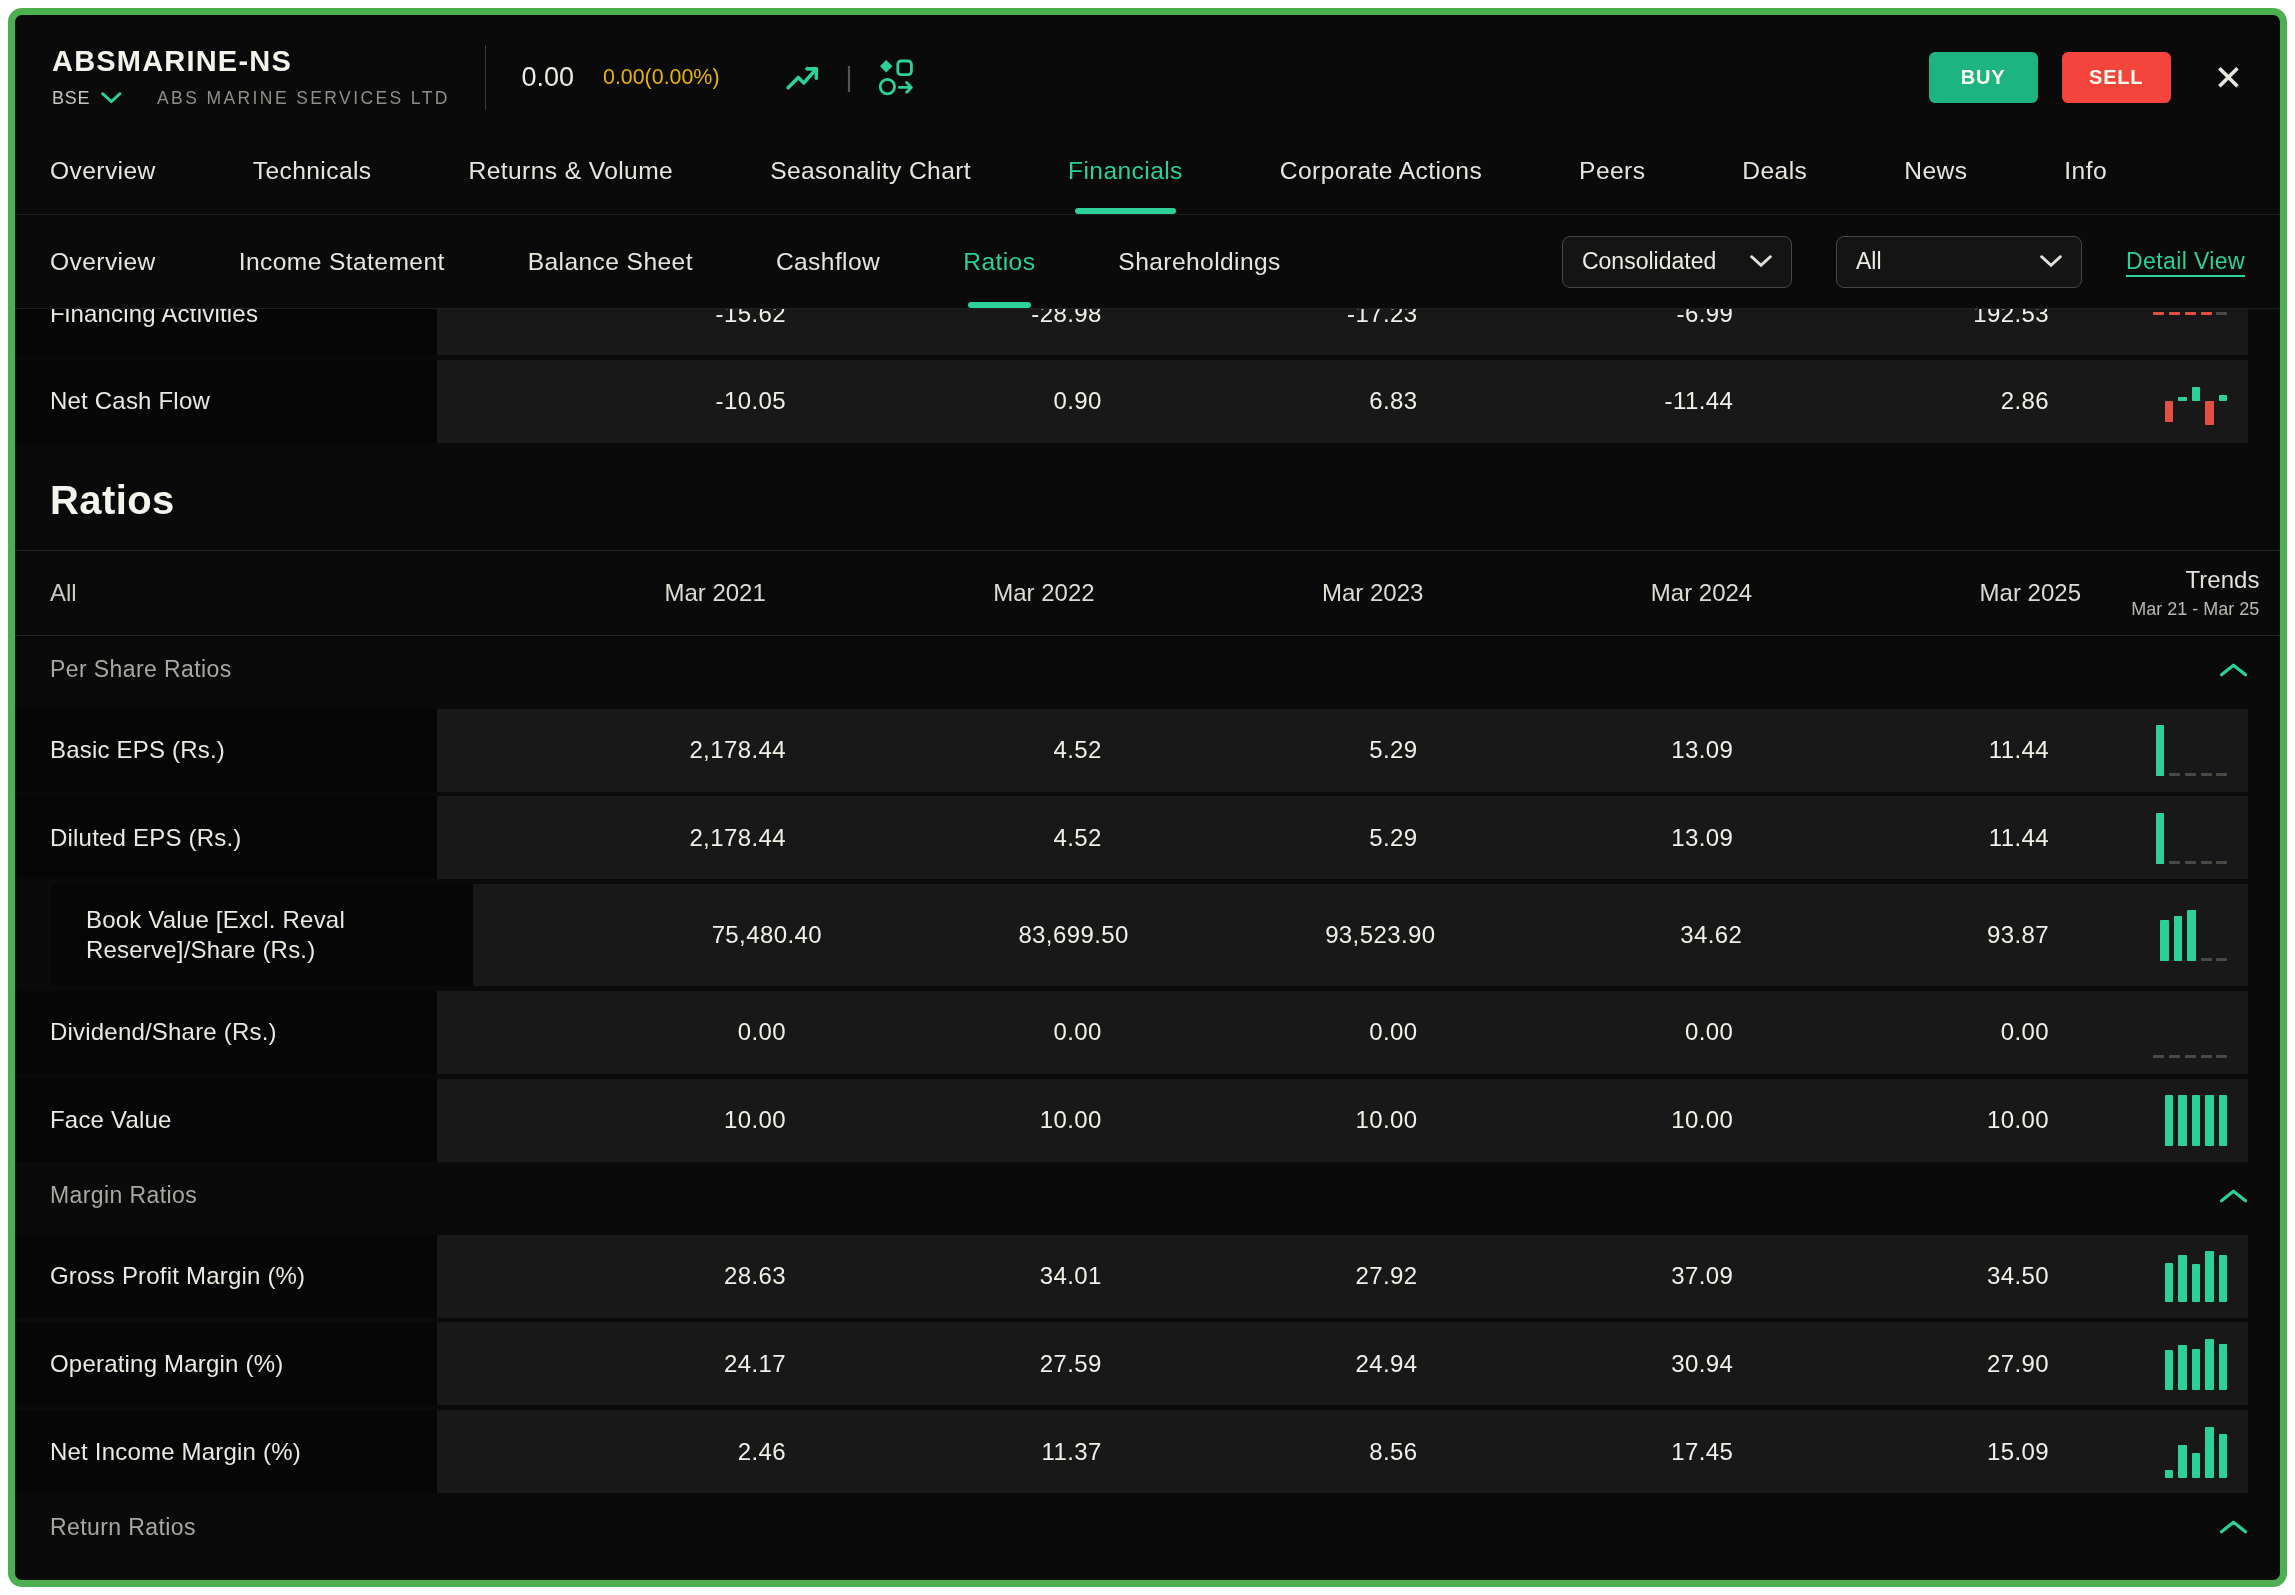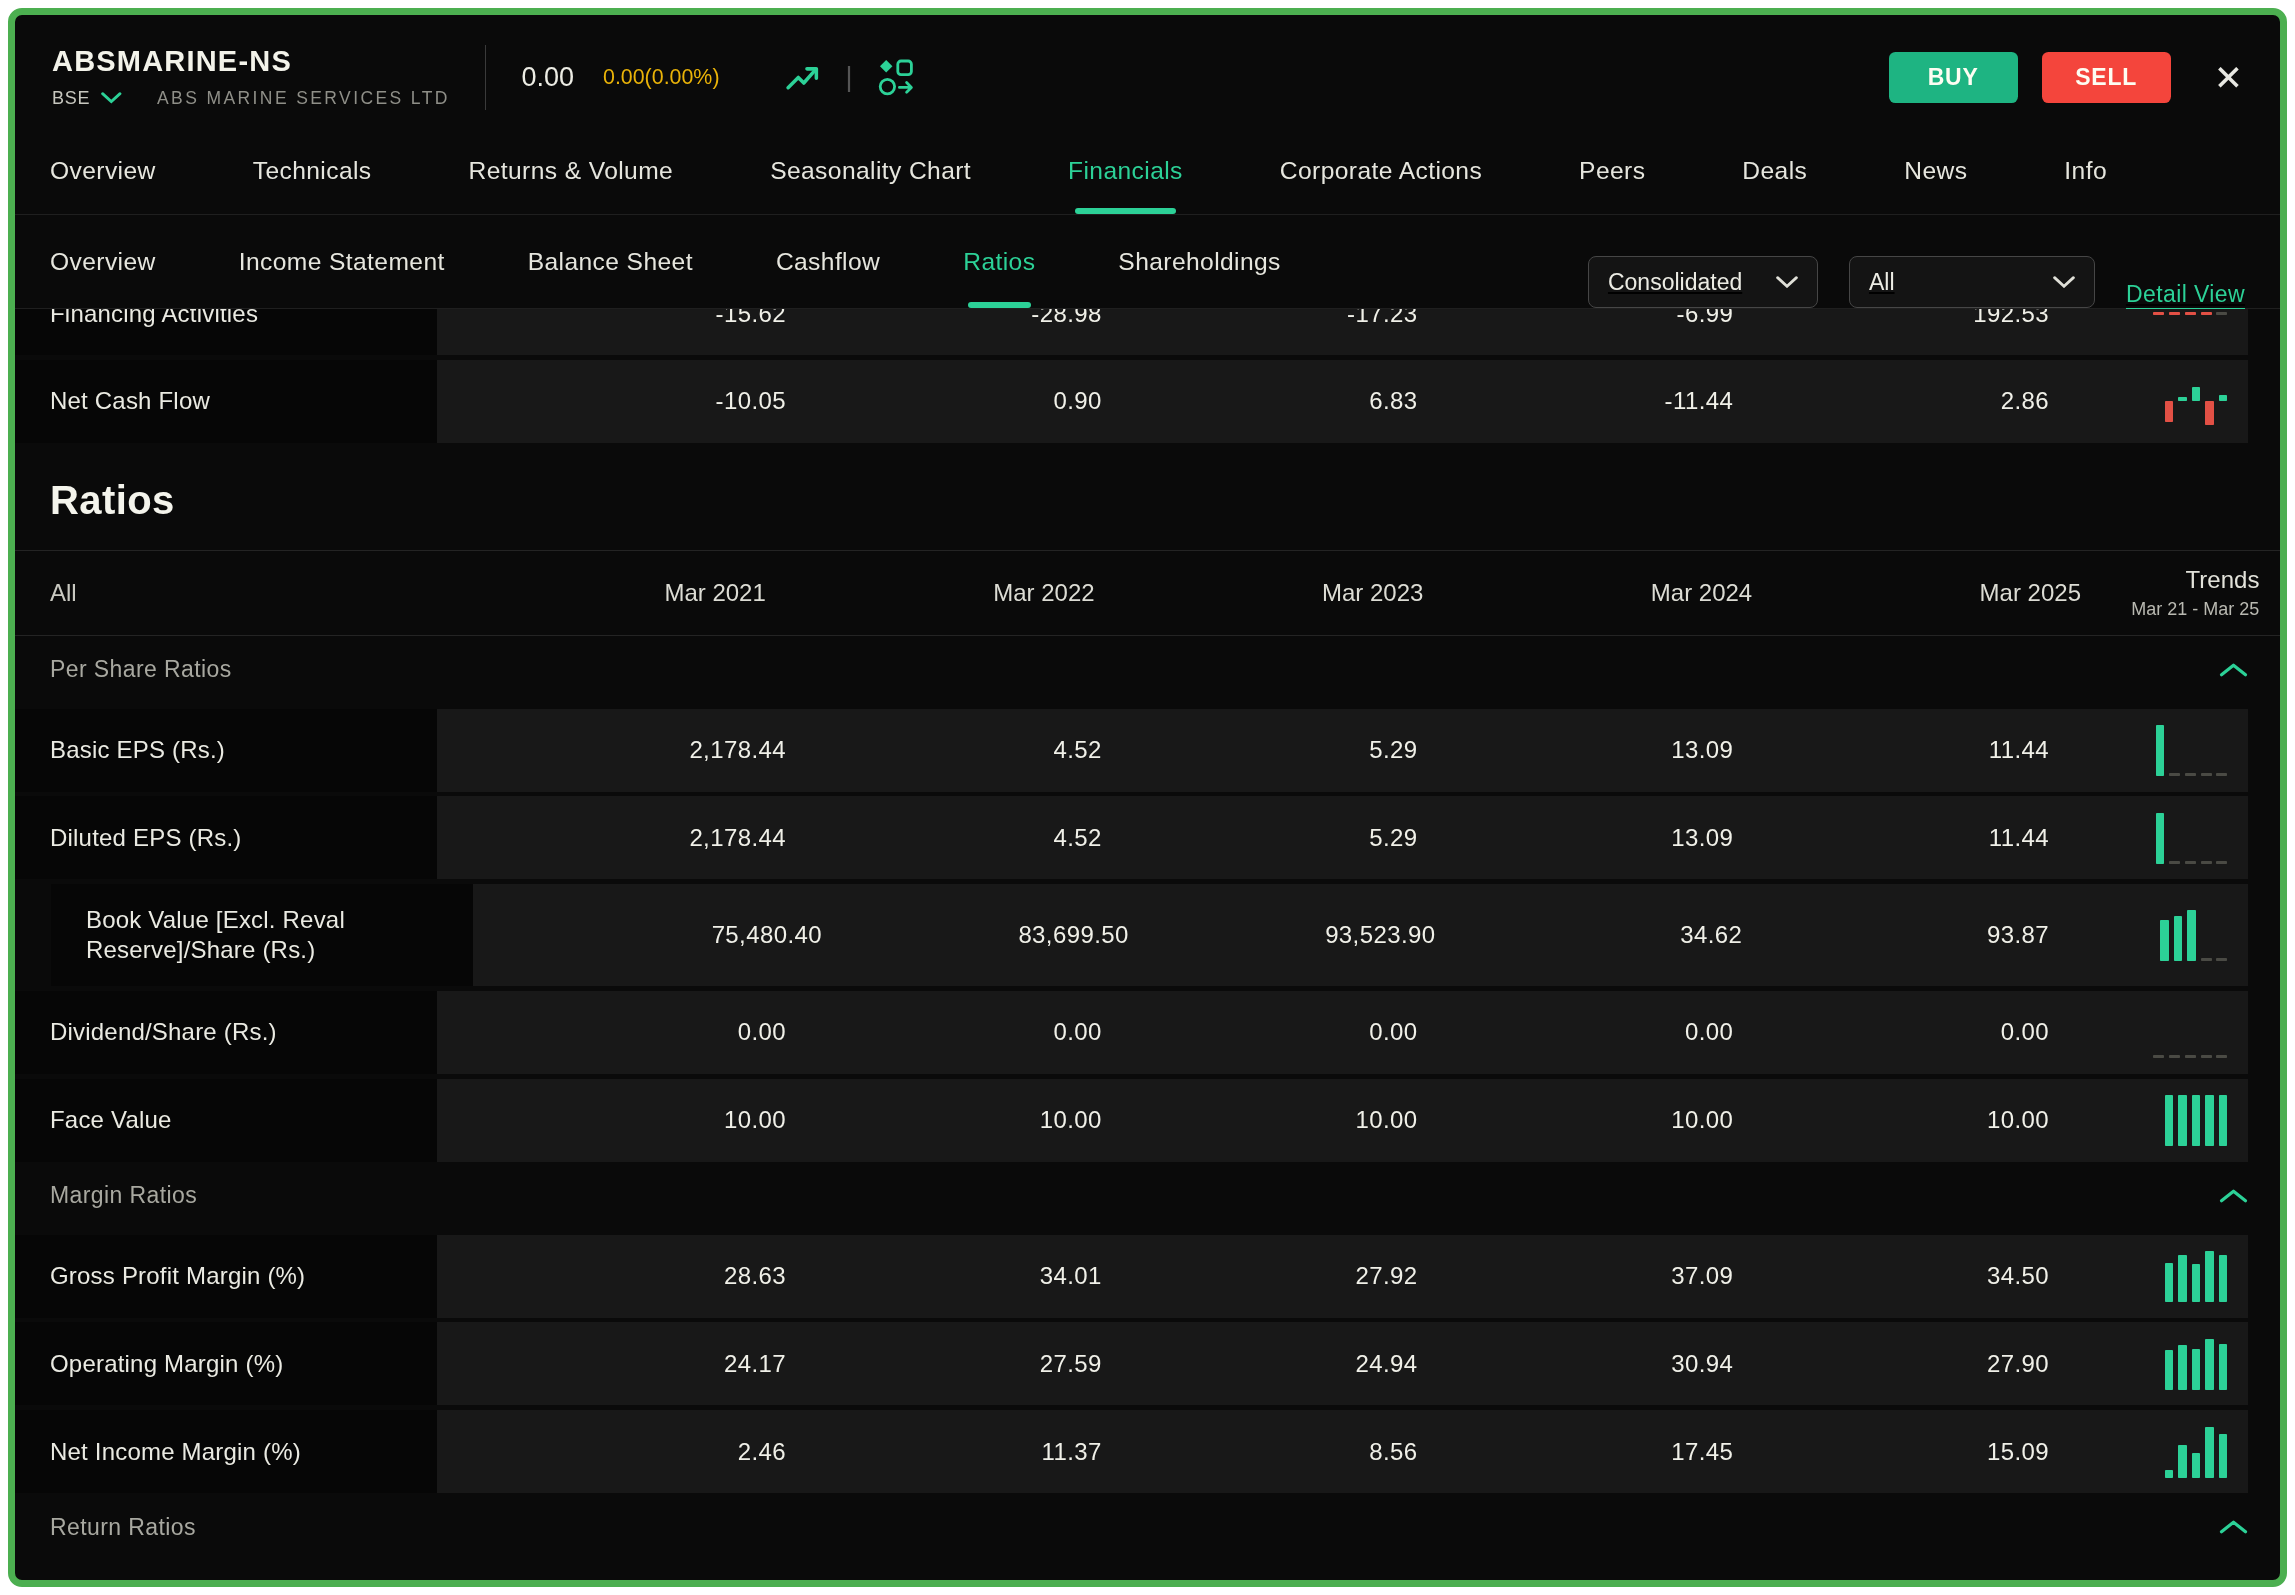--- a/index.html
+++ b/index.html
@@ -18,37 +18,37 @@
   .ticker{font-size:29px;font-weight:bold;color:#f3f3ea;letter-spacing:1.2px;}
   .tick-sub{display:flex;align-items:center;gap:11px;}
   .bse{font-size:18px;color:#c7c7bf;letter-spacing:0.8px;}
   .company{font-size:17.5px;color:#8f8f88;letter-spacing:2.4px;margin-left:24px;}
   .vdiv{width:1.6px;height:65px;background:#3a3a3a;margin:0 35px;}
   .price{font-size:27px;color:#ecece4;}
   .change{font-size:21.4px;color:#eab308;margin-left:29px;}
   .hdr-icons{display:flex;align-items:center;gap:24px;margin-left:64px;}
   .pipe{color:#555;font-size:27px;}
   .hdr-right{margin-left:auto;display:flex;align-items:center;gap:24px;}
-  .btn{width:129px;height:51px;border:none;border-radius:6.4px;font-size:23px;
+  .btn{width:109px;height:51px;border:none;border-radius:6.4px;font-size:20px;
     font-weight:bold;color:#fdfdf2;letter-spacing:0.8px;cursor:pointer;
     font-family:"Liberation Sans", sans-serif;}
   .btn.buy{background:var(--buy);}
   .btn.sell{background:var(--sell);}
   .close{font-size:35px;color:#e8e8e2;margin-left:19px;cursor:pointer;line-height:1;}
   
   .tabs{display:flex;align-items:stretch;padding:0 35px;column-gap:97px;
     border-bottom:1.6px solid #1f1f1f;flex:0 0 auto;}
   .tabs.main{height:87px;}
   .tabs.sub{height:94px;column-gap:83px;}
   .tab{position:relative;display:flex;align-items:center;font-size:24.6px;
     color:#e6e6de;letter-spacing:0.4px;cursor:pointer;white-space:nowrap;}
   .tab.active{color:var(--green);}
   .tab.active::after{content:"";position:absolute;left:6%;right:6%;bottom:0;
     height:6.4px;border-radius:4px;background:var(--green);}
-  .sub-right{margin-left:auto;display:flex;align-items:flex-end;gap:31px;text-decoration:underline;}
+  .sub-right{margin-left:auto;display:flex;align-items:center;gap:44px;}
   .select{display:flex;align-items:center;justify-content:space-between;
     height:52px;padding:0 19px;background:#141414;border:1.6px solid #464646;
     border-radius:8px;font-size:23px;color:#ecece4;cursor:pointer;}
   .select.type{width:230px;}
   .select.period{width:246px;}
   .detail-link{font-size:23px;color:var(--green);text-decoration:underline;
     text-underline-offset:6.4px;cursor:pointer;letter-spacing:0.4px;}
   
   .cfwrap{overflow:hidden;flex:0 0 auto;}
   .row{display:flex;margin-top:4.8px;height:83px;}

